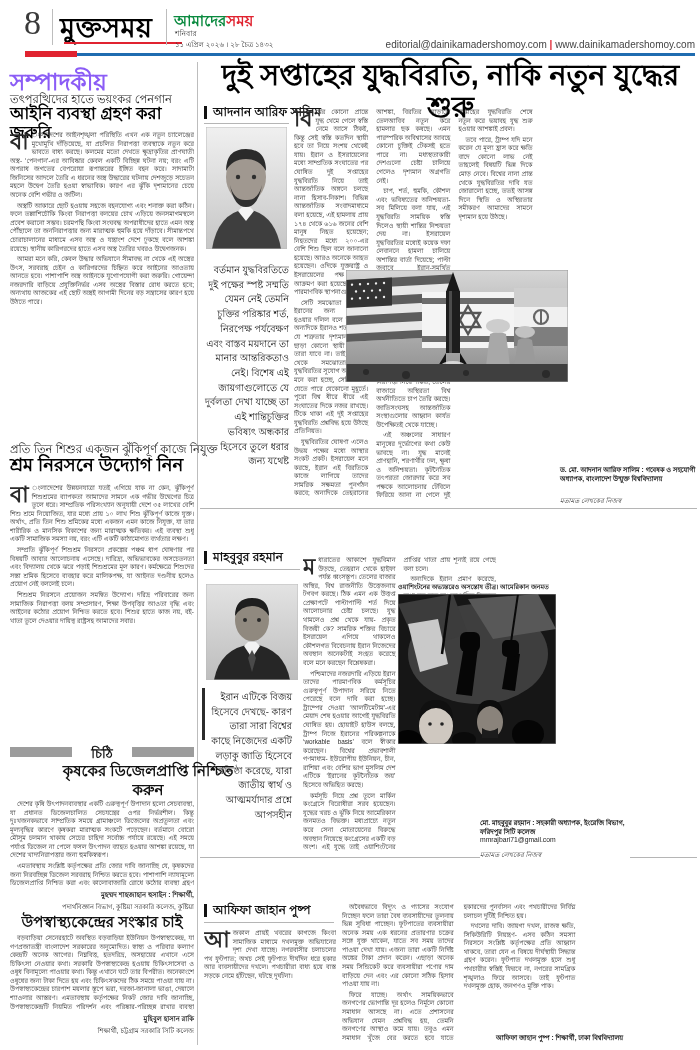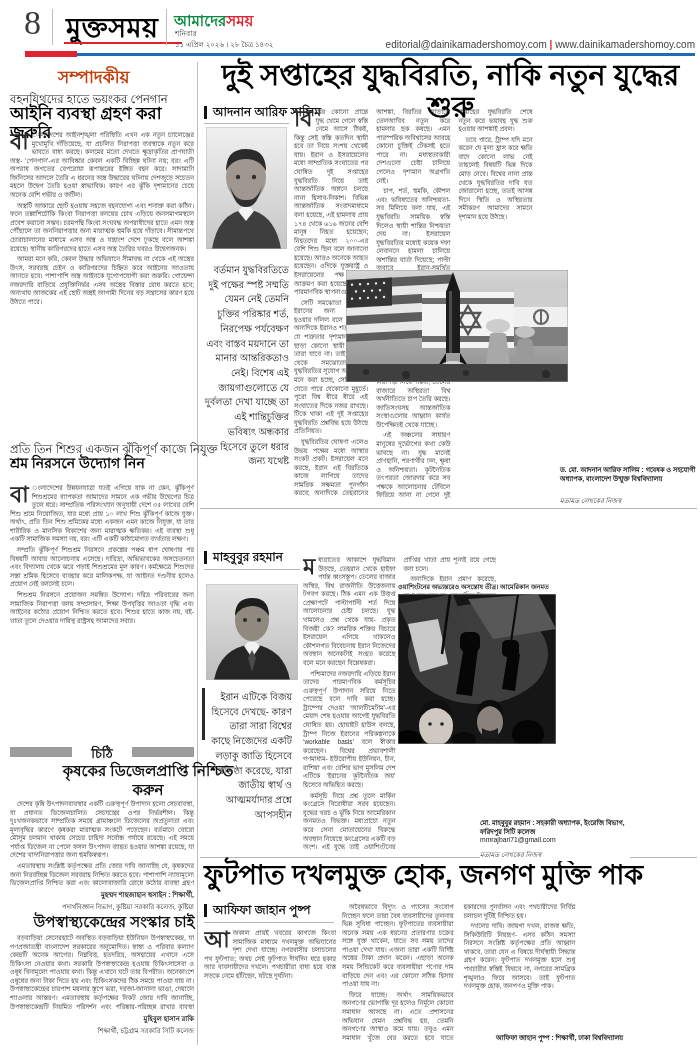--- a/index.html
+++ b/index.html
@@ -14,21 +14,21 @@
   .logo .g{color:#0a8a3f;} .logo .r{color:#e02330;margin-top:12px;}
   .hday{font-size:7.5px;color:#333;}
   .hdate{font-size:7px;color:#333;}
   .hmail{font-size:10px;color:#444;text-align:right;}
   .hmail .sep{color:#e02330;font-weight:bold;}
   .blue-rule{height:3px;background:#1f6cb0;}
   .red-rule{height:6px;background:#e02330;}
   .vline{width:1px;background:#bdbdbd;}
   .hline{height:1px;background:#b5b5b5;}
   
-  .ed-label{font-size:17px;font-weight:900;color:#c2410c;margin-left:48px;}
+  .ed-label{font-size:23px;font-weight:900;color:#8b5cf6;}
   .kicker{font-size:11.5px;color:#222;}
   .ed-head{font-size:16.5px;font-weight:900;color:#000;line-height:1.15;}
   .body-copy{font-size:6.4px;line-height:1.34;text-align:justify;color:#2d2d2d;overflow:hidden;}
   .body-copy p{margin:0 0 2px;text-indent:7px;}
   .body-copy p.first{text-indent:0;}
   .dropcap{float:left;font-size:22px;line-height:.85;font-weight:bold;color:#2a2a2a;margin:2px 3px 0 0;}
   .chithi-bar{height:10px;background:#9c9c9c;}
   .chithi-label{font-size:13px;font-weight:900;text-align:center;}
   .letter-title{font-size:15px;font-weight:900;text-align:center;line-height:1.25;}
   .sig{font-size:6.6px;text-align:right;color:#222;}
@@ -48,71 +48,71 @@
   .email{font-size:6.8px;color:#222;}
   img,svg{display:block;}
 </style>
 </head>
 <body>
 
 <div class="page">
 
   <div class="abs pagenum" style="left:24px;top:4px;">8</div>
   <div class="abs vline" style="left:52px;top:9px;height:36px;"></div>
-  <div class="abs masthead" style="left:66px;top:7px;">মুক্তসময়</div>
+  <div class="abs masthead" style="left:60px;top:7px;">মুক্তসময়</div>
   <div class="abs mast-underline" style="left:64px;top:42px;width:118px;"></div>
   <div class="abs vline" style="left:166px;top:9px;height:36px;"></div>
   <div class="abs logo" style="left:174px;top:9px;">
     <span class="g">আমাদের</span><span class="r">সময়</span>
   </div>
   <div class="abs hday" style="left:175px;top:28px;text-align:right;">শনিবার</div>
   <div class="abs hdate" style="left:175px;top:39px;">১১ এপ্রিল ২০২৬ । ২৮ চৈত্র ১৪৩২</div>
   <div class="abs hmail" style="right:5px;top:39px;width:320px;">
     <span>editorial@dainikamadershomoy.com</span>
     <span class="sep">|</span>
     <span>www.dainikamadershomoy.com</span>
   </div>
   <div class="abs blue-rule" style="left:25px;top:53px;width:670px;"></div>
   <div class="abs red-rule" style="left:25px;top:51px;width:52px;"></div>
 
   <div class="abs vline" style="left:197px;top:62px;height:983px;"></div>
 
   <div class="abs ed-label" style="left:10px;top:64px;">সম্পাদকীয়</div>
-  <div class="abs kicker" style="left:10px;top:91px;">বহনয্থিদের হাতে ভয়ংকর পেনগান</div>
+  <div class="abs kicker" style="left:10px;top:91px;">তৎপরত্থিদের হাতে ভয়ংকর পেনগান</div>
   <div class="abs ed-head" style="left:10px;top:104px;width:184px;">আইনি ব্যবস্থা গ্রহণ করা জরুরি</div>
 
   <div class="abs body-copy" style="left:10px;top:131px;width:184px;height:303px;">
     <p class="first"><span class="dropcap">বা</span><span>ংলাদেশের আইনশৃঙ্খলা পরিস্থিতি এখন এক নতুন চ্যালেঞ্জের মুখোমুখি দাঁড়িয়েছে, যা প্রচলিত নিরাপত্তা ব্যবস্থাকে নতুন করে ভাবতে বাধ্য করছে। কলমের মতো দেখতে ক্ষুদ্রাকৃতির প্রাণঘাতী অস্ত্র- ‘পেনগান’-এর আবিষ্কার কেবল একটি বিচ্ছিন্ন ঘটনা নয়; বরং এটি অপরাধ জগতের বেপরোয়া রূপান্তরের ইঙ্গিত বহন করে। সাদামাটা জিনিসের আদলে তৈরি এ ধরনের অস্ত্র উদ্ধারের ঘটনায় দেশজুড়ে সচেতন মহলে উদ্বেগ তৈরি হওয়া স্বাভাবিক। কারণ এর ঝুঁকি দৃশ্যমানের চেয়ে অনেক বেশি গভীর ও জটিল।</span></p>
   <p>অস্ত্রটি আকারে ছোট হওয়ায় সহজে বহনযোগ্য এবং শনাক্ত করা কঠিন। ফলে তল্লাশিচৌকি কিংবা নিরাপত্তা বলয়ের চোখ এড়িয়ে জনসমাগমস্থলে প্রবেশ করানো সম্ভব। চরমপন্থি কিংবা সংঘবদ্ধ অপরাধীদের হাতে এমন অস্ত্র পৌঁছালে তা জননিরাপত্তার জন্য মারাত্মক হুমকি হয়ে দাঁড়াবে। সীমান্তপথে চোরাচালানের মাধ্যমে এসব অস্ত্র ও যন্ত্রাংশ দেশে ঢুকছে বলে আশঙ্কা রয়েছে। স্থানীয় কারিগরদের হাতে এসব অস্ত্র তৈরির খবরও উদ্বেগজনক।</p>
       <p>আমরা মনে করি, কেবল উদ্ধার অভিযানে সীমাবদ্ধ না থেকে এই অস্ত্রের উৎস, সরবরাহ চেইন ও কারিগরদের চিহ্নিত করে আইনের আওতায় আনতে হবে। পাশাপাশি অস্ত্র আইনকে যুগোপযোগী করা জরুরি। গোয়েন্দা নজরদারি বাড়িয়ে প্রযুক্তিনির্ভর এসব অস্ত্রের বিস্তার রোধ করতে হবে; অন্যথায় আজকের এই ছোট অস্ত্রই আগামী দিনের বড় সন্ত্রাসের কারণ হয়ে উঠতে পারে।</p>
     </div>
 
   <div class="abs kicker" style="left:10px;top:441px;">প্রতি তিন শিশুর একজন ঝুঁকিপূর্ণ কাজে নিযুক্ত</div>
-  <div class="abs ed-head" style="left:10px;top:455px;width:184px;font-size:14px;">শ্রম নিরসনে উদ্যোগ নিন</div>
+  <div class="abs ed-head" style="left:10px;top:455px;width:184px;font-size:18px;">শ্রম নিরসনে উদ্যোগ নিন</div>
 
   <div class="abs body-copy" style="left:10px;top:484px;width:184px;height:250px;">
     <p class="first"><span class="dropcap">বা</span><span>ংলাদেশের উন্নয়নযাত্রা যতই এগিয়ে যাক না কেন, ঝুঁকিপূর্ণ শিশুশ্রমের ব্যাপকতা আমাদের সামনে এক গভীর উদ্বেগের চিত্র তুলে ধরে। সাম্প্রতিক পরিসংখ্যান অনুযায়ী দেশে ৩৫ লাখের বেশি শিশু শ্রমে নিয়োজিত, যার মধ্যে প্রায় ১০ লাখ শিশু ঝুঁকিপূর্ণ কাজে যুক্ত। অর্থাৎ, প্রতি তিন শিশু শ্রমিকের মধ্যে একজন এমন কাজে নিযুক্ত, যা তার শারীরিক ও মানসিক বিকাশের জন্য মারাত্মক ক্ষতিকর। এই ব্যবস্থা শুধু একটি সামাজিক সমস্যা নয়, বরং এটি একটি কাঠামোগত ব্যর্থতার লক্ষণ।</span></p>
   <p>সম্প্রতি ঝুঁকিপূর্ণ শিশুশ্রম নিরসনে প্রকল্পের পঞ্চম ধাপ ঘোষণার পর বিষয়টি আবার আলোচনায় এসেছে। দারিদ্র্য, অভিভাবকের অসচেতনতা এবং বিদ্যালয় থেকে ঝরে পড়াই শিশুশ্রমের মূল কারণ। কর্মক্ষেত্রে শিশুদের সস্তা শ্রমিক হিসেবে ব্যবহার করে মালিকপক্ষ, যা আইনত দণ্ডনীয় হলেও প্রয়োগ নেই বললেই চলে।</p>
       <p>শিশুশ্রম নিরসনে প্রয়োজন সমন্বিত উদ্যোগ। দরিদ্র পরিবারের জন্য সামাজিক নিরাপত্তা বলয় সম্প্রসারণ, শিক্ষা উপবৃত্তির আওতা বৃদ্ধি এবং আইনের কঠোর প্রয়োগ নিশ্চিত করতে হবে। শিশুর হাতে কাজ নয়, বই-খাতা তুলে দেওয়ার দায়িত্ব রাষ্ট্রসহ আমাদের সবার।</p>
     </div>
 
   <div class="abs chithi-bar" style="left:10px;top:747px;width:62px;"></div>
   <div class="abs chithi-label" style="left:72px;top:744px;width:60px;">চিঠি</div>
   <div class="abs chithi-bar" style="left:132px;top:747px;width:62px;"></div>
 
   <div class="abs letter-title" style="left:10px;top:762px;width:184px;margin-left:46px;">কৃষকের ডিজেলপ্রাপ্তি নিশ্চিত করুন</div>
   <div class="abs body-copy" style="left:10px;top:800px;width:184px;height:86px;">
       <p>দেশের কৃষি উৎপাদনব্যবস্থার একটি গুরুত্বপূর্ণ উপাদান হলো সেচব্যবস্থা, যা প্রধানত ডিজেলচালিত সেচযন্ত্রের ওপর নির্ভরশীল। কিন্তু দুঃখজনকভাবে সাম্প্রতিক সময়ে গ্রামাঞ্চলে ডিজেলের অপ্রতুলতা এবং মূল্যবৃদ্ধির কারণে কৃষকরা মারাত্মক সংকটে পড়েছেন। বর্তমানে বোরো মৌসুম চলমান থাকায় সেচের চাহিদা সর্বোচ্চ পর্যায়ে রয়েছে। এই সময়ে পর্যাপ্ত ডিজেল না পেলে ফসল উৎপাদন ব্যাহত হওয়ার আশঙ্কা রয়েছে, যা দেশের খাদ্যনিরাপত্তার জন্য হুমকিস্বরূপ।</p>
       <p>এমতাবস্থায় সংশ্লিষ্ট কর্তৃপক্ষের প্রতি জোর দাবি জানাচ্ছি যে, কৃষকদের জন্য নিরবচ্ছিন্ন ডিজেল সরবরাহ নিশ্চিত করতে হবে। পাশাপাশি ন্যায্যমূল্যে ডিজেলপ্রাপ্তি নিশ্চিত করা এবং কালোবাজারি রোধে কঠোর ব্যবস্থা গ্রহণ করা জরুরি। তাই এ বিষয়ে দ্রুত কার্যকর পদক্ষেপ গ্রহণ করা হবে- এই প্রত্যাশা রইল।</p>
     </div>
   <div class="abs sig" style="left:10px;top:889px;width:184px;">
     <b>মুহম্মদ শাহজাহান হুসাইন : শিক্ষার্থী,</b><br><span>পদার্থবিজ্ঞান বিভাগ, কুষ্টিয়া সরকারি কলেজ, কুষ্টিয়া</span>
   </div>
 
-  <div class="abs letter-title" style="left:22px;top:913px;width:184px;">উপস্বাস্থ্যকেন্দ্রের সংস্কার চাই</div>
+  <div class="abs letter-title" style="left:10px;top:913px;width:184px;">উপস্বাস্থ্যকেন্দ্রের সংস্কার চাই</div>
   <div class="abs body-copy" style="left:10px;top:934px;width:184px;height:76px;">
       <p>বড়বাড়িয়া সেনেরহাটে অবস্থিত বড়বাড়িয়া ইউনিয়ন উপস্বাস্থ্যকেন্দ্র, যা গণপ্রজাতন্ত্রী বাংলাদেশ সরকারের অনুমোদিত। স্বাস্থ্য ও পরিবার কল্যাণ কেন্দ্রটি অনেক আগের। নিম্নবিত্ত, হতদরিদ্র, অসহায়ের এখানে এসে চিকিৎসা নেওয়ার কথা। সরকারি উপস্বাস্থ্যকেন্দ্র হওয়ায় চিকিৎসাসেবা ও ওষুধ বিনামূল্যে পাওয়ার কথা। কিন্তু এখানে ঘটে তার বিপরীত। অনেকাংশে ওষুধের জন্য টাকা দিতে হয় এবং চিকিৎসকদের ঠিক সময়ে পাওয়া যায় না। উপস্বাস্থ্যকেন্দ্রের চারপাশ ময়লার স্তূপে ভরা, দরজা-জানালা ভাঙা, দেয়ালে শ্যাওলার আস্তরণ। এমতাবস্থায় কর্তৃপক্ষের নিকট জোর দাবি জানাচ্ছি, উপস্বাস্থ্যকেন্দ্রটি নিয়মিত পরিদর্শন এবং পরিষ্কার-পরিচ্ছন্ন রাখার ব্যবস্থা করুন। স্বাস্থ্য ও পরিবার কল্যাণ মন্ত্রণালয়ের দৃষ্টি কামনা করছি।</p>
     </div>
   <div class="abs sig" style="left:10px;top:1013px;width:184px;">
     <b>মুহিবুল হাসান রাকি</b><br><span>শিক্ষার্থী, চট্টগ্রাম সরকারি সিটি কলেজ</span>
   </div>
 
   <div class="abs a-head" style="left:204px;top:60px;width:493px;font-size:29px;text-align:center;">দুই সপ্তাহের যুদ্ধবিরতি, নাকি নতুন যুদ্ধের শুরু</div>
   <div class="abs byline" style="left:204px;top:106px;">আদনান আরিফ সালিম</div>
   <div class="abs hline" style="left:204px;top:123px;width:85px;"></div>
@@ -300,21 +300,20 @@
       <rect width="158" height="150" fill="none" stroke="#888"></rect>
     </svg>
   </div>
 
   <div class="abs overlay endsig" style="left:480px;top:816px;width:150px;padding-top:2px;">মো. মাহবুবুর রহমান : সহকারী অধ্যাপক, ইংরেজি বিভাগ, ফরিদপুর সিটি কলেজ</div>
   <div class="abs overlay email" style="left:480px;top:836px;width:150px;">mmrajbari71@gmail.com</div>
   <div class="abs overlay endnote" style="left:480px;top:849px;width:150px;">মতামত লেখকের নিজস্ব</div>
 
   <div class="abs hline" style="left:200px;top:857px;width:497px;"></div>
 
-  <div class="abs a-head" style="left:204px;top:861px;width:480px;font-size:27px;">ফুটপাত দখলমুক্ত হোক, জনগণ মুক্তি পাক</div>
   <div class="abs byline" style="left:204px;top:904px;">আফিফা জাহান পুষ্প</div>
   <div class="abs hline" style="left:204px;top:922px;width:130px;"></div>
 
   <div class="abs body-copy" style="left:204px;top:929px;width:132px;height:116px;">
     <p class="first"><span class="dropcap">আ</span><span>জকাল প্রায়ই খবরের কাগজে কিংবা সামাজিক মাধ্যমে দখলমুক্ত অভিযানের দৃশ্য দেখা যাচ্ছে। নগরবাসীর চলাচলের পথ ফুটপাত; অথচ সেই ফুটপাত দীর্ঘদিন ধরে হকার আর ব্যবসায়ীদের দখলে। পথচারীরা বাধ্য হয়ে ব্যস্ত সড়কে নেমে হাঁটছেন, ঘটছে দুর্ঘটনা।</span></p>
   </div>
 
   <div class="abs body-copy cols c3" style="left:342px;top:903px;width:355px;height:142px;">
       <p>অবৈধভাবে বিদ্যুৎ ও গ্যাসের সংযোগ নিচ্ছেন ফলে তারা বৈধ ব্যবসায়ীদের তুলনায় ভিন্ন সুবিধা পাচ্ছেন। ফুটপাতের ব্যবসায়ীরা অনেক সময় এক ধরনের প্রতারণার চক্রের সঙ্গে যুক্ত থাকেন, যাতে সব সময় তাদের পাওয়া দেখা যায়। এজন্য তারা একটি নির্দিষ্ট অঙ্কের টাকা প্রদান করেন। এছাড়া অনেক সময় সিন্ডিকেট করে ব্যবসায়ীরা পণ্যের দাম বাড়িয়ে দেন এবং এর কোনো সঠিক হিসাব পাওয়া যায় না।</p>
       <p>ফিরে যাচ্ছে। অর্থাৎ সাময়িকভাবে জনগণের ভোগান্তি দূর হলেও নির্মূলে কোনো সমাধান আসছে না। এতে প্রশাসনের অভিযান যেমন প্রশ্নবিদ্ধ হয়, তেমনি জনগণের আস্থাও কমে যায়। তবুও এমন সমাধান খুঁজে বের করতে হবে যাতে হকারদের পুনর্বাসন এবং পথচারীদের নির্বিঘ্ন চলাচল দুটিই নিশ্চিত হয়।</p>

